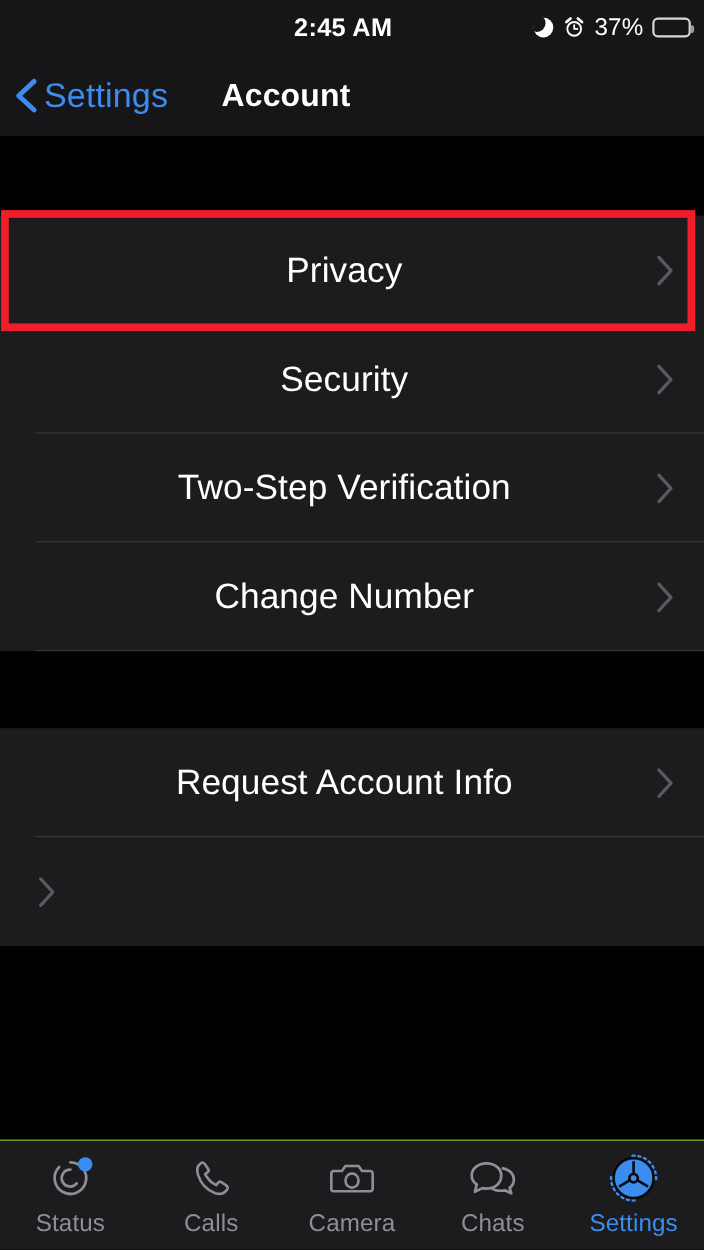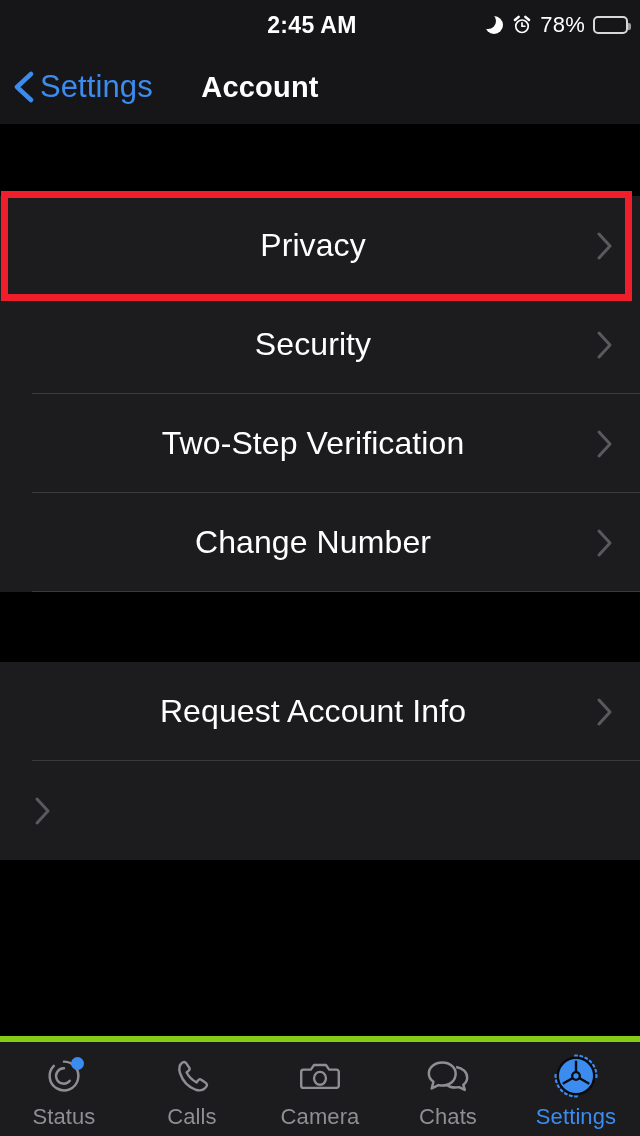--- a/index.html
+++ b/index.html
@@ -89,21 +89,21 @@
   
   .highlight-wrap { position:relative; }
   .highlight-box {
     position:absolute; left:1px; top:-5px; width:631px; height:110px;
     border:7px solid #ef1e2a; pointer-events:none; z-index:5;
   }
 
   
   .tabbar {
     position:absolute; bottom:0; left:0; width:640px; height:100px;
-    background:#1c1c1e; border-top:6px solid #84cc16;
+    background:#1c1c1e; border-top:1px solid #84cc16;
     display:flex; align-items:flex-start; padding-top:10px;
   }
   .tab { flex:1; display:flex; flex-direction:column; align-items:center; gap:4px; cursor:pointer; }
   .tab-icon { width:52px; height:48px; display:flex; align-items:center; justify-content:center; position:relative; }
   .tab-label { font-size:22px; color:#8e8e93; letter-spacing:0.1px; }
   .tab.active .tab-label { color:#3c8cf0; }
   .status-dot {
     position:absolute; width:13px; height:13px; border-radius:50%;
     background:#3c8cf0; right:6px; top:5px;
   }
@@ -118,21 +118,21 @@
     <div class="sb-right">
       <span class="moon-icon"></span>
       <span class="alarm-icon">
         <svg viewBox="0 0 24 24" width="20" height="20">
           <circle cx="12" cy="13.5" r="7.5" fill="none" stroke="#fff" stroke-width="2"></circle>
           <path d="M12 9.5 V13.5 H15.5" fill="none" stroke="#fff" stroke-width="2" stroke-linecap="round"></path>
           <path d="M3.5 6 L8 2.2" stroke="#fff" stroke-width="3" stroke-linecap="round"></path>
           <path d="M20.5 6 L16 2.2" stroke="#fff" stroke-width="3" stroke-linecap="round"></path>
         </svg>
       </span>
-      <span class="batt-pct">78%</span>
+      <span class="batt-pct">37%</span>
       <span class="battery">
         <span class="fill" style="width:78%"></span>
       </span>
     </div>
   </div>
 
   <div class="navbar">
     <div class="nav-back">
       <span class="chev-back">
         <svg viewBox="0 0 22 34" width="22" height="34">

